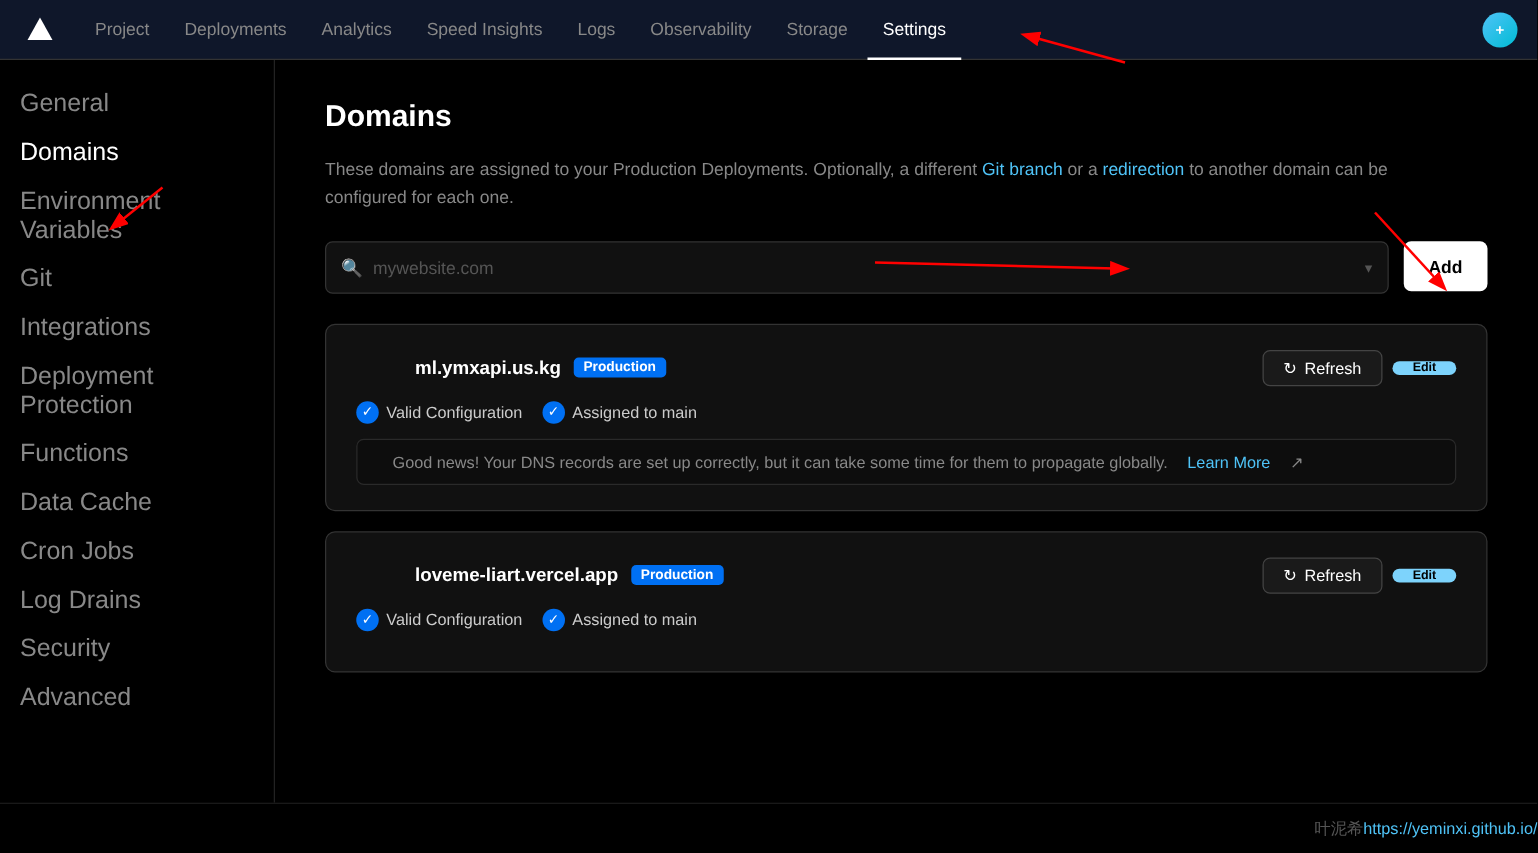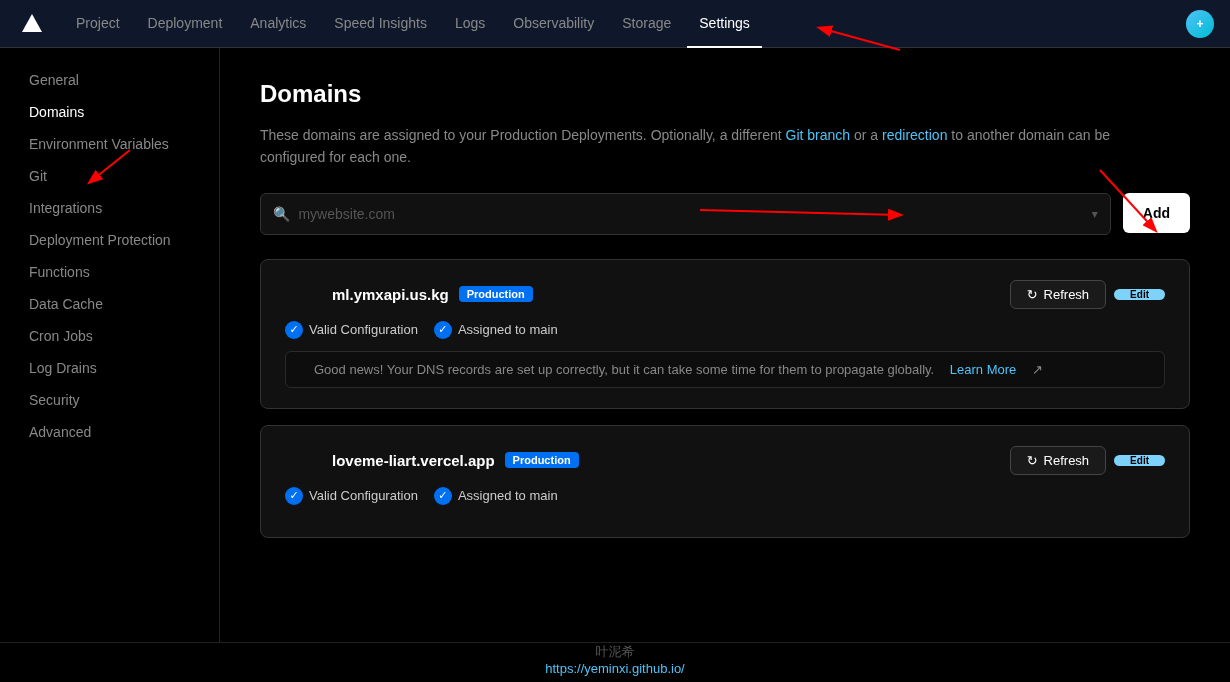--- a/index.html
+++ b/index.html
@@ -74,24 +74,24 @@
 
     
     .sidebar {
       width: 220px;
       background: #000;
       border-right: 1px solid #222;
       padding: 16px 0;
       flex-shrink: 0;
     }
     .sidebar-item {
-      padding: 8px 29px;
+      padding: 8px 16px;
       color: #888;
       cursor: pointer;
-      font-size: 14px;
+      font-size: 20px;
       display: flex;
       align-items: center;
       gap: 8px;
       border-radius: 0;
       transition: color 0.15s;
     }
     .sidebar-item.active { color: #fff; }
 
     
     .main-content {
@@ -271,24 +271,23 @@
       text-decoration: none;
     }
 
     
     .footer-watermark {
       height: 40px;
       background: #000;
       border-top: 1px solid #222;
       display: flex;
       align-items: center;
-      justify-content: flex-start;
+      justify-content: flex-end;
       color: #555;
       font-size: 13px;
-      flex-direction: column;
     }
     .footer-watermark a {
       color: #4fc3f7;
       text-decoration: none;
     }
 
     
     .arrow-overlay {
       position: fixed;
       top: 0; left: 0;
@@ -301,21 +300,21 @@
 </head>
 <body>
 
 <nav class="top-nav">
   <div class="nav-logo">
     <svg viewBox="0 0 24 24">
       <polygon points="12,2 22,20 2,20"></polygon>
     </svg>
   </div>
   <a class="nav-item">Project</a>
-  <a class="nav-item">Deployment</a>
+  <a class="nav-item">Deployments</a>
   <a class="nav-item">Analytics</a>
   <a class="nav-item">Speed Insights</a>
   <a class="nav-item">Logs</a>
   <a class="nav-item">Observability</a>
   <a class="nav-item">Storage</a>
   <a class="nav-item active">Settings</a>
   <div class="nav-right">
     <div class="nav-avatar">+</div>
   </div>
 </nav>

